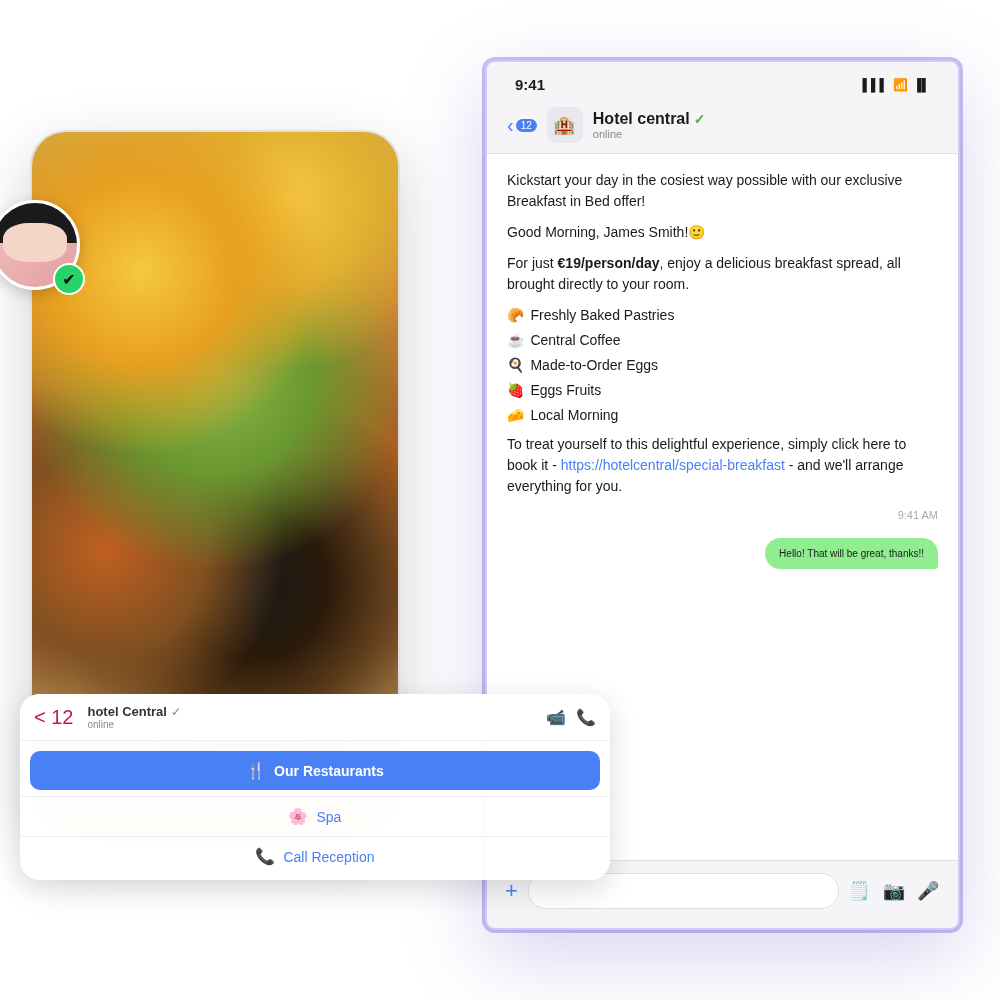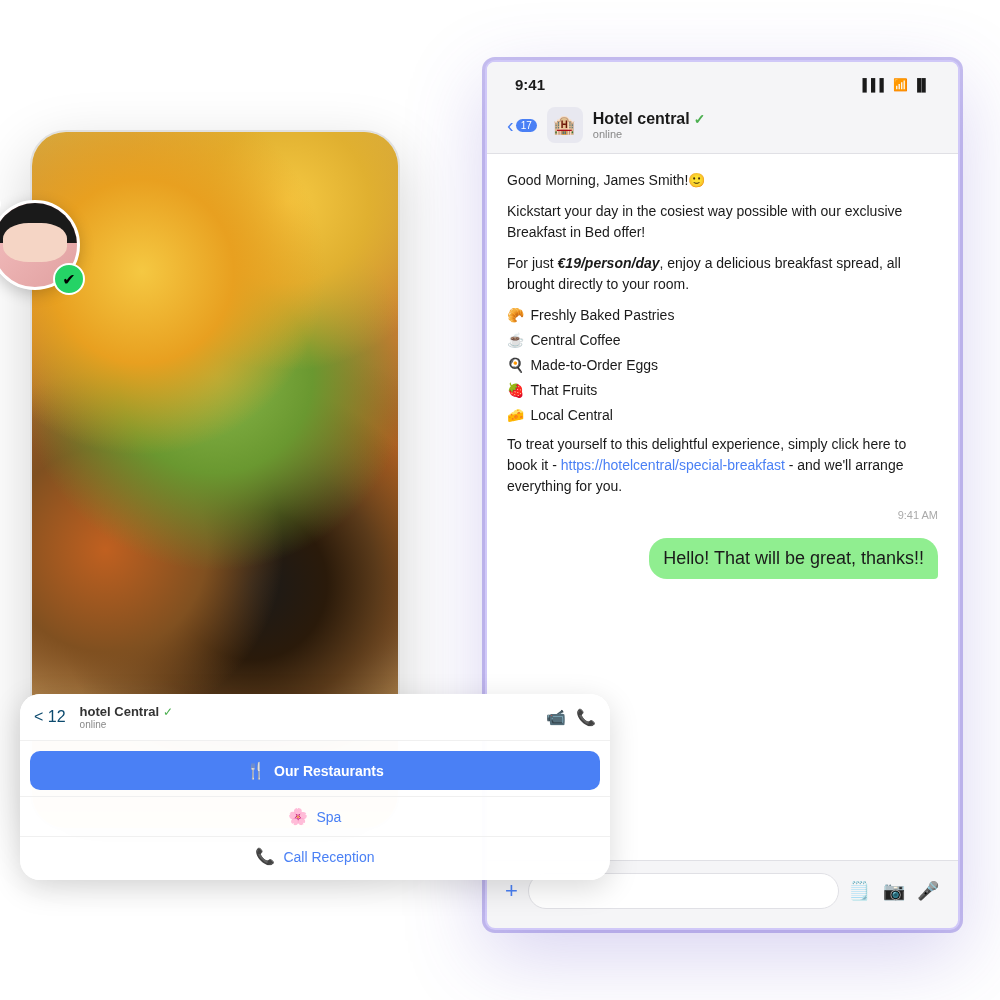--- a/index.html
+++ b/index.html
@@ -120,22 +120,22 @@
       padding: 10px 14px;
       background: #fff;
       border-bottom: 1px solid #f0f0f0;
     }
     .wa-header-left {
       display: flex;
       align-items: center;
       gap: 6px;
     }
     .wa-back {
-      color: #0c4a6e;
-      font-size: 16px;
+      color: #be185d;
+      font-size: 20px;
     }
     .wa-header-right {
       display: flex;
       gap: 10px;
       color: #4a80f5;
       font-size: 14px;
     }
     .wa-menu-items {
       padding: 4px 0;
     }
@@ -234,21 +234,21 @@
       line-height: 1.5;
     }
     .chat-message-received p {
       margin-bottom: 10px;
     }
     .chat-message-received .link {
       color: #4a80f5;
       text-decoration: none;
       text-align: center;
     }
-    .bold { font-weight: 700; font-style: italic; }
+    .bold { font-weight: 700; }
 
     .message-list {
       margin: 8px 0;
       list-style: none;
     }
     .message-list li {
       display: flex;
       align-items: flex-start;
       gap: 6px;
       margin-bottom: 4px;
@@ -263,21 +263,21 @@
 
     .chat-message-sent {
       display: flex;
       justify-content: flex-end;
       margin-bottom: 14px;
     }
     .chat-bubble-sent {
       background: #90EE90;
       border-radius: 18px 18px 4px 18px;
       padding: 10px 14px;
-      font-size: 18px;
+      font-size: 10px;
       color: #1a1a1a;
       max-width: 70%;
     }
 
     .chat-input-bar {
       display: flex;
       align-items: center;
       gap: 10px;
       padding: 12px 18px;
       background: #f5f5f7;
@@ -366,59 +366,59 @@
     <div class="status-icons">
       <span>▌▌▌</span>
       <span>📶</span>
       <span>▐▌</span>
     </div>
   </div>
 
   <div class="chat-header">
     <div class="chat-back">
       <span style="font-size:20px;color:#4a80f5;">‹</span>
-      <span class="chat-back-badge">17</span>
+      <span class="chat-back-badge">12</span>
     </div>
     <div class="chat-hotel-icon">🏨</div>
     <div class="chat-hotel-info">
       <div class="chat-hotel-name">
         <span>Hotel central</span>
         <span class="chat-hotel-verified">✓</span>
       </div>
       <div class="chat-hotel-status">online</div>
     </div>
   </div>
 
   <div class="chat-body">
 
     <div class="chat-message-received">
+      <p>Kickstart your day in the cosiest way possible with our exclusive Breakfast in Bed offer!</p>
       <p>Good Morning, James Smith!🙂</p>
-      <p>Kickstart your day in the cosiest way possible with our exclusive Breakfast in Bed offer!</p>
       <p>For just <span class="bold">€19/person/day</span>, enjoy a delicious breakfast spread, all brought directly to your room.</p>
 
       <ul class="message-list">
         <li>
             <span>🥐</span>
             <span>Freshly Baked Pastries</span>
           </li>
         <li>
             <span>☕</span>
             <span>Central Coffee</span>
           </li>
         <li>
             <span>🍳</span>
             <span>Made-to-Order Eggs</span>
           </li>
         <li>
             <span>🍓</span>
-            <span>That Fruits</span>
+            <span>Eggs Fruits</span>
           </li>
         <li>
             <span>🧀</span>
-            <span>Local Central</span>
+            <span>Local Morning</span>
           </li>
       </ul>
 
       <p>
         To treat yourself to this delightful experience, simply click here to book it - <a href="#" class="link">https://hotelcentral/special-breakfast</a> - and we'll arrange everything for you.
       </p>
 
 
       <div class="message-timestamp">9:41 AM</div>
     </div>

